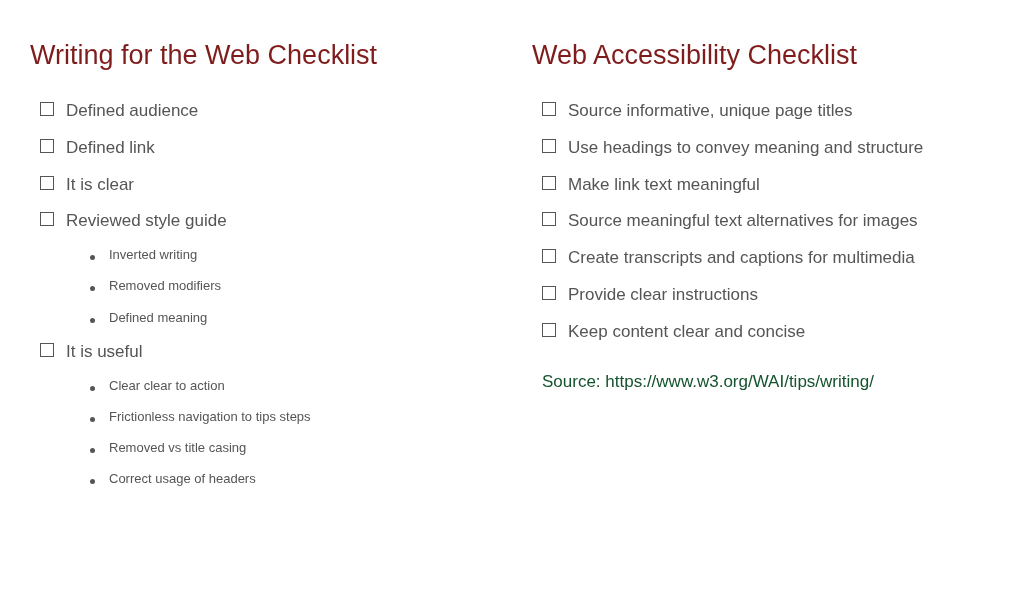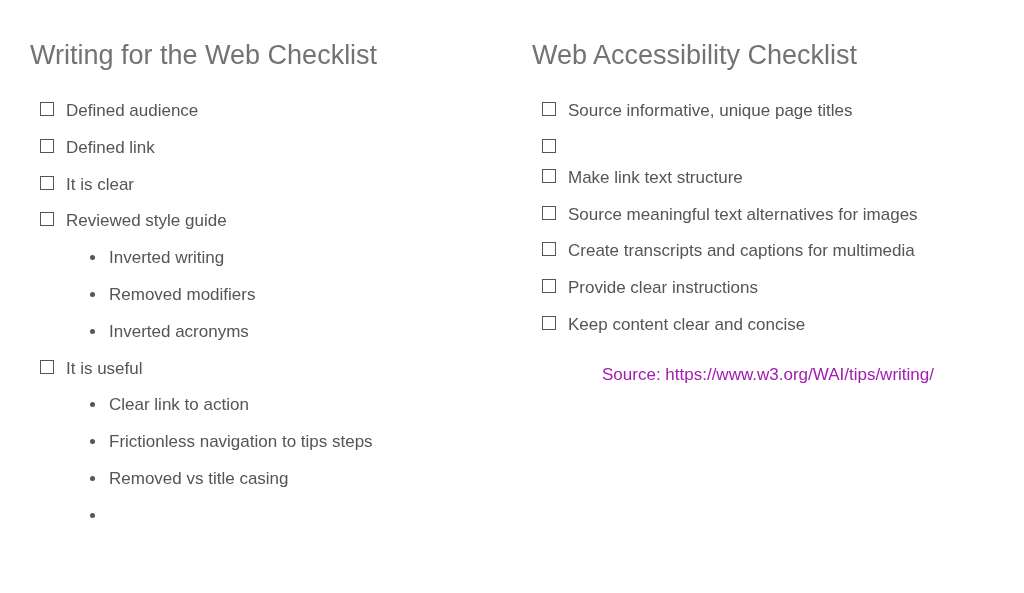--- a/index.html
+++ b/index.html
@@ -14,21 +14,21 @@
       font-family: "Segoe UI", "Helvetica Neue", Arial, sans-serif;
       padding: 40px 30px 30px 30px;
       display: flex;
       gap: 40px;
       color: #555;
     }
     .column {
       flex: 1;
     }
     .heading {
-      color: #737373;
+      color: #7f1d1d;
       font-size: 27px;
       font-weight: 400;
       margin-bottom: 28px;
     }
     .right .heading {
     }
     .checklist {
       list-style: none;
       padding-left: 10px;
     }
@@ -51,40 +51,39 @@
     .sub-list {
       list-style: none;
       padding-left: 50px;
       margin-top: 0;
       margin-bottom: 2px;
     }
     .sub-item {
       display: flex;
       align-items: flex-start;
       margin-bottom: 13px;
-      font-size: 17px;
+      font-size: 13px;
       line-height: 1.4;
       text-align: right;
     }
     .dot {
       display: inline-block;
       width: 5px;
       height: 5px;
       background: #555;
       border-radius: 50%;
       margin-right: 14px;
       margin-top: 9px;
       flex-shrink: 0;
     }
     .source {
       margin-top: 28px;
       padding-left: 10px;
       font-size: 17px;
-      color: #a21caf;
-      text-align: center;
+      color: #14532d;
     }
   </style>
 </head>
 <body>
 
 <div class="column left">
   <h1 class="heading">Writing for the Web Checklist</h1>
   <ul class="checklist">
     <li class="check-item">
       <span class="checkbox"></span>
@@ -106,62 +105,64 @@
       <li class="sub-item">
         <span class="dot"></span>
         <span>Inverted writing</span>
       </li>
       <li class="sub-item">
         <span class="dot"></span>
         <span>Removed modifiers</span>
       </li>
       <li class="sub-item">
         <span class="dot"></span>
-        <span>Inverted acronyms</span>
+        <span>Defined meaning</span>
       </li>
     </ul>
     <li class="check-item">
       <span class="checkbox"></span>
       <span>It is useful</span>
     </li>
     <ul class="sub-list">
       <li class="sub-item">
         <span class="dot"></span>
-        <span>Clear link to action</span>
+        <span>Clear clear to action</span>
       </li>
       <li class="sub-item">
         <span class="dot"></span>
         <span>Frictionless navigation to tips steps</span>
       </li>
     </ul>
     <ul class="sub-list">
       <li class="sub-item">
         <span class="dot"></span>
         <span>Removed vs title casing</span>
       </li>
       <li class="sub-item">
         <span class="dot"></span>
+        <span>Correct usage of headers</span>
       </li>
     </ul>
   </ul>
 </div>
 
 <div class="column right">
   <h1 class="heading">Web Accessibility Checklist</h1>
   <ul class="checklist">
     <li class="check-item">
       <span class="checkbox"></span>
       <span>Source informative, unique page titles</span>
     </li>
     <li class="check-item">
       <span class="checkbox"></span>
+      <span>Use headings to convey meaning and structure</span>
     </li>
     <li class="check-item">
       <span class="checkbox"></span>
-      <span>Make link text structure</span>
+      <span>Make link text meaningful</span>
     </li>
     <li class="check-item">
       <span class="checkbox"></span>
       <span>Source meaningful text alternatives for images</span>
     </li>
     <li class="check-item">
       <span class="checkbox"></span>
       <span>Create transcripts and captions for multimedia</span>
     </li>
     <li class="check-item">

